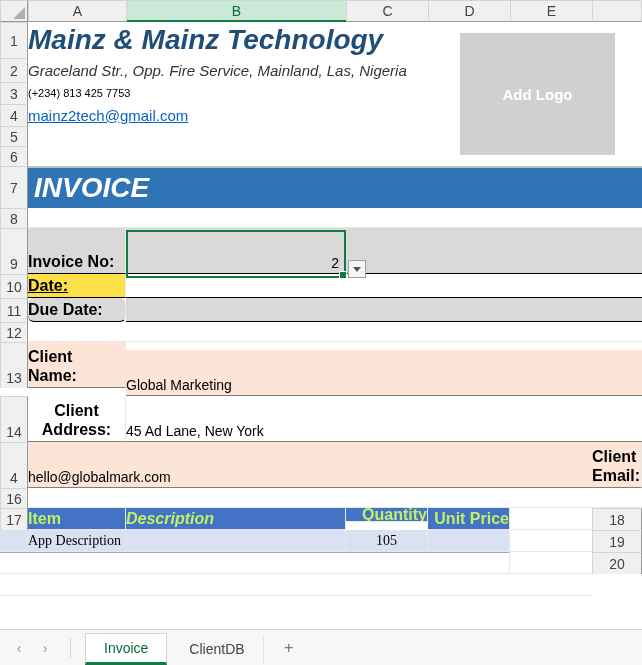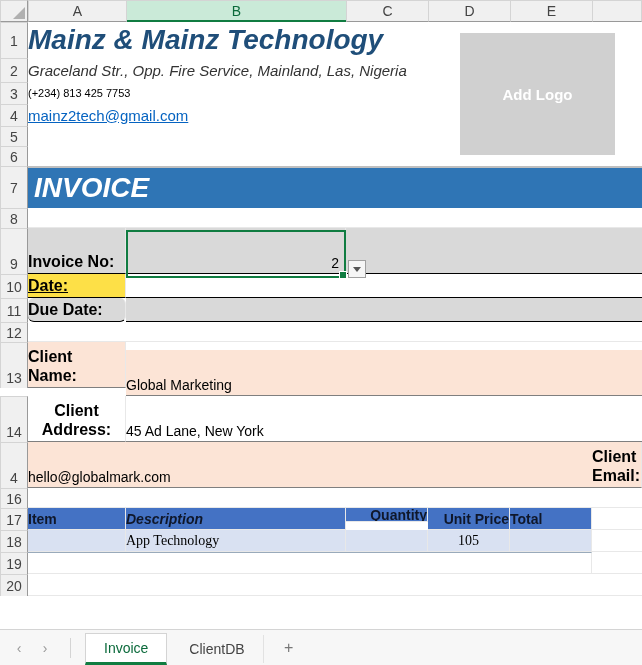--- a/index.html
+++ b/index.html
@@ -25,21 +25,21 @@
 .logo-box { position:absolute; left:460px; top:33px; width:155px; height:122px; background:#d0d0d0; display:flex; align-items:center; justify-content:center; color:#fff; font-weight:600; font-size:15px; border:1px solid #d0d0d0; }
 
 .invoice-banner { background:#2f75b5; color:#fff; font-family: Aptos, 'Segoe UI Semibold', Arial, sans-serif; font-weight:700; font-size:28px; font-style: italic; padding:4px 6px; display:flex; align-items:center; border-top:2px solid #bfbfbf; }
 
 .label-cell { background:#d9d9d9; font-weight:700; font-size:16px; border-bottom:1px solid #000; }
 .label-cell-noshade { background:#fde047; font-weight:700; font-size:16px; border-bottom:1px solid #000;text-decoration:underline; }
 .value-cell { border-bottom:1px solid #000; }
 .value-grey { background:#d9d9d9; }
 .peach { background:#fce4d6; }
 
-.table-head { background:#4472c4; color:#0f172a; font-weight:600; font-size:14px; }
+.table-head { background:#4472c4; color:#bef264; font-weight:600; font-size:16px; }
 .band1 { background:#d9e1f2; }
 
 .active-cell-outline { position:absolute; border:2px solid #107c41; pointer-events:none; z-index:5; }
 .active-cell-outline::after { content:""; position:absolute; right:-3px; bottom:-3px; width:6px; height:6px; background:#107c41; border:1px solid #fff; }
 .dv-arrow { position:absolute; width:18px; height:18px; border:1px solid #a0a0a0; background:#f6f6f6; display:flex; align-items:center; justify-content:center; z-index:6; cursor:pointer; }
 .dv-arrow::after { content:""; width:0; height:0; border-style:solid; border-width:5px 4px 0 4px; border-color:#555 transparent transparent transparent; }
 
 .tabs { position:absolute; left:0; right:0; bottom:0; height:36px; border-top:1px solid #d4d4d4; background:#f7f7f7; display:flex; align-items:center; padding-left:8px; gap:4px; }
 .tab-nav { width:22px; height:22px; display:flex; align-items:center; justify-content:center; color:#999; cursor:pointer; font-size:14px;}
 .tab { padding:6px 18px; font-size:14px; color:#444; cursor:pointer; border-right:1px solid #e2e2e2; position:relative; top:1px; }
@@ -113,26 +113,25 @@
   <div class="cell peach" style="height:46px; font-weight:700; font-size:16px; white-space:normal; align-items:flex-end; line-height:1.2; border-bottom:1px solid #7f7f7f;">Client Email:</div>
 
   <div class="rowhead" style="height:20px">16</div>
   <div class="cell" style="grid-column: span 6; height:20px; border-right:none;"></div>
 
   <div class="rowhead" style="height:22px">17</div>
   <div class="cell table-head" style="height:22px;">Item</div>
   <div class="cell table-head" style="height:22px;font-style:italic;">Description</div>
   <div class="cell table-head" style="height:14px; justify-content:flex-end;">Quantity</div>
   <div class="cell table-head" style="height:22px; justify-content:flex-end;">Unit Price</div>
-  <div class="cell table-head" style="height:22px;">Total</div>
   <div class="cell" style="height:22px; border-right:none;"></div>
 
   <div class="rowhead" style="height:22px">18</div>
   <div class="cell band1" style="height:22px;"></div>
-  <div class="cell band1" style="height:22px; font-family:'Times New Roman',serif;">App Technology</div>
+  <div class="cell band1" style="height:22px; font-family:'Times New Roman',serif;">App Description</div>
   <div class="cell band1" style="height:22px;"></div>
   <div class="cell band1" style="height:22px; justify-content:center; font-family:'Times New Roman',serif;">105</div>
   <div class="cell band1" style="height:22px;"></div>
   <div class="cell" style="height:22px; border-right:none;"></div>
 
   <div class="rowhead" style="height:22px">19</div>
   <div class="cell" style="grid-column: span 5; height:22px; border-top:1px solid #9ab; "></div>
   <div class="cell" style="height:22px; border-right:none;"></div>
 
   <div class="rowhead" style="height:22px">20</div>

